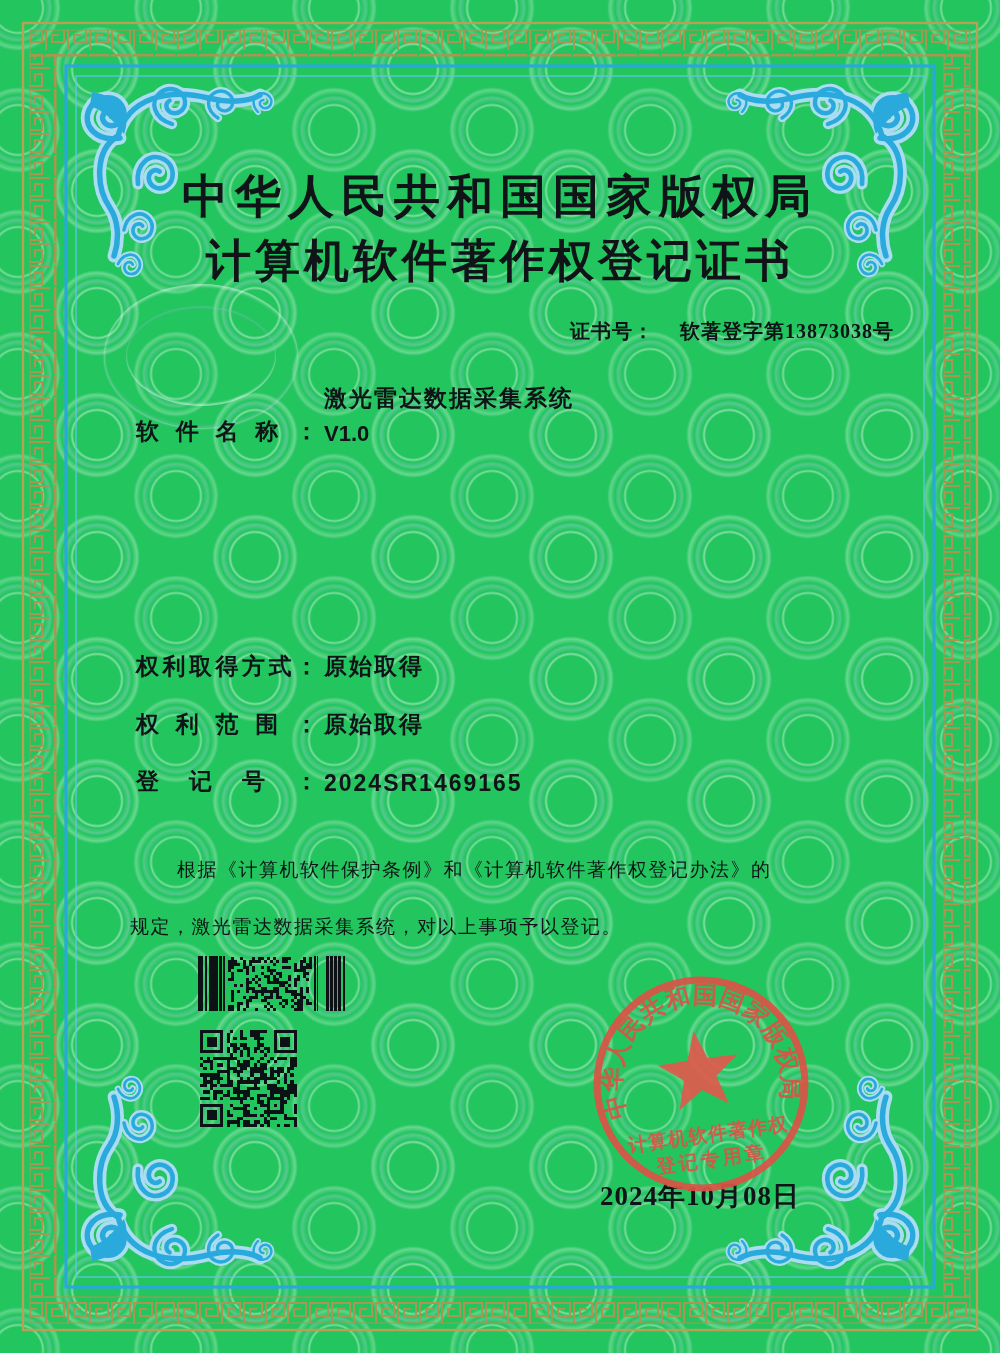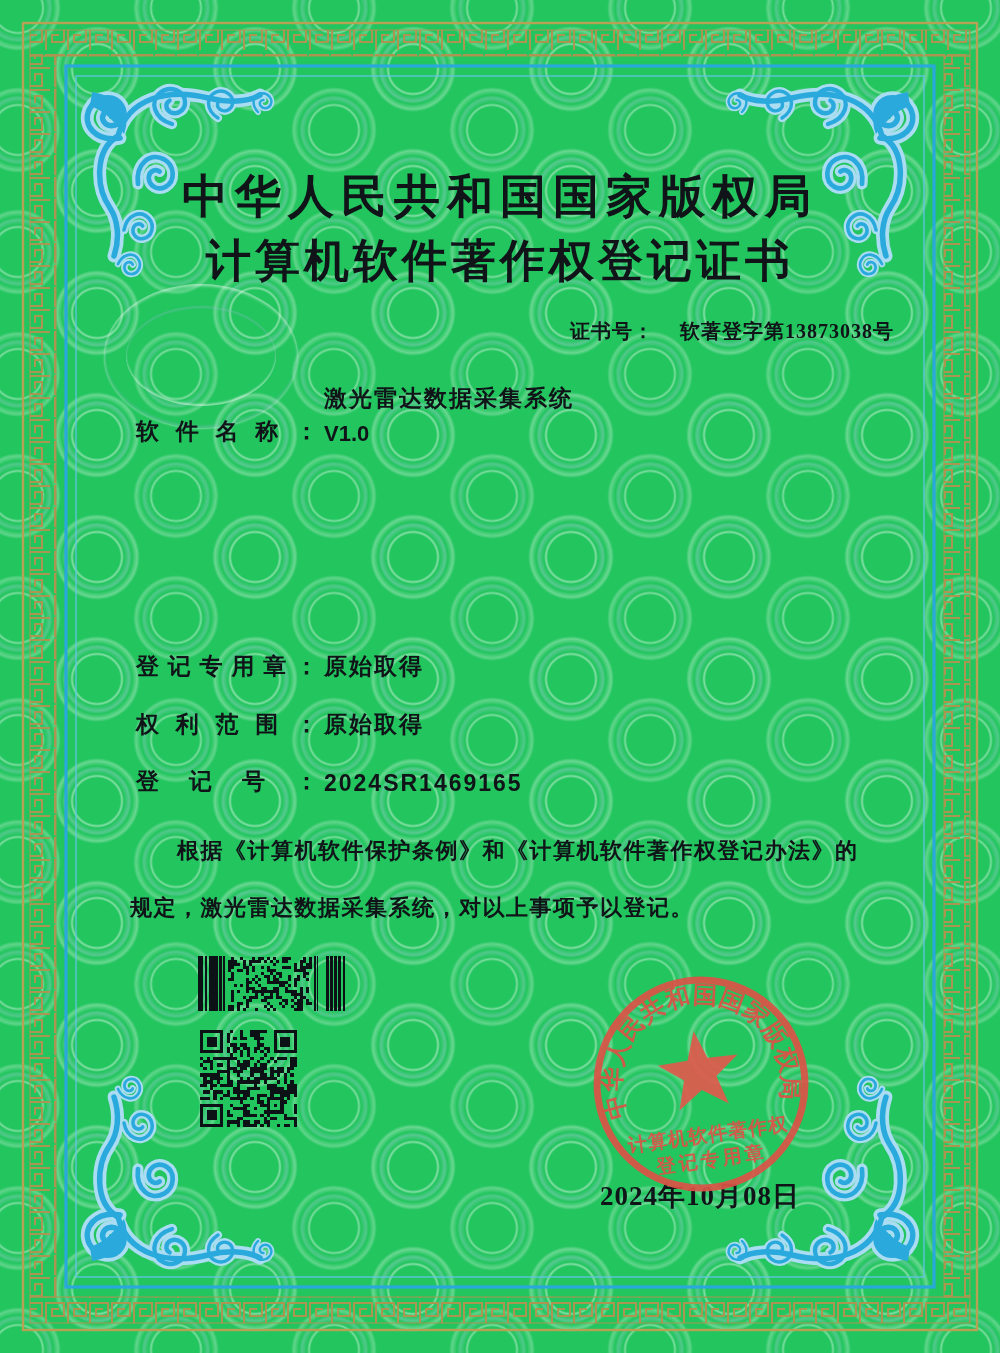--- a/index.html
+++ b/index.html
@@ -46,21 +46,21 @@
   }
   .cert-no .gap{display:inline-block;width:26px;}
   .row{position:absolute;left:136px;z-index:2;display:flex;align-items:flex-end;
     font-size:23px;font-weight:bold;}
   .row .lbl{display:inline-block;width:182px;text-align:justify;text-align-last:justify;flex:none;}
   .row .val{margin-left:6px;letter-spacing:2px;white-space:nowrap;}
   .mono{font-family:Liberation Sans, sans-serif;font-size:22px;letter-spacing:0;}
   .ver{margin-top:7px;}
   .statement{
     position:absolute;left:130px;width:790px;z-index:2;
-    font-size:22px;font-weight:bold;letter-spacing:1.5px;white-space:nowrap;
+    font-size:19px;font-weight:normal;letter-spacing:1.5px;white-space:nowrap;margin-top:21px;
   }
   .indent{text-indent:47px;}
   .codes{position:absolute;z-index:2;}
   .sealbox{position:absolute;left:585px;top:968px;width:232px;height:232px;z-index:3;
     transform:rotate(-8deg);opacity:.92;}
   .issue-date{
     position:absolute;left:560px;top:1178px;width:280px;z-index:2;
     text-align:center;font-size:27px;font-weight:bold;letter-spacing:1px;
   }
 </style>
@@ -136,21 +136,21 @@
   <div class="row" style="top:383px;">
     <span class="lbl">软件名称：</span>
     <span class="val">
       <div>激光雷达数据采集系统</div>
       <div class="ver mono">V1.0</div>
     </span>
   </div>
 
 
   <div class="row" style="top:651px;">
-    <span class="lbl">登记专用章：</span>
+    <span class="lbl">权利取得方式：</span>
     <span class="val">原始取得</span>
   </div>
 
   <div class="row" style="top:709px;font-family:Liberation Mono, monospace;">
     <span class="lbl">权利范围：</span>
     <span class="val">原始取得</span>
   </div>
 
   <div class="row" style="top:766px;">
     <span class="lbl">登记号：</span>

